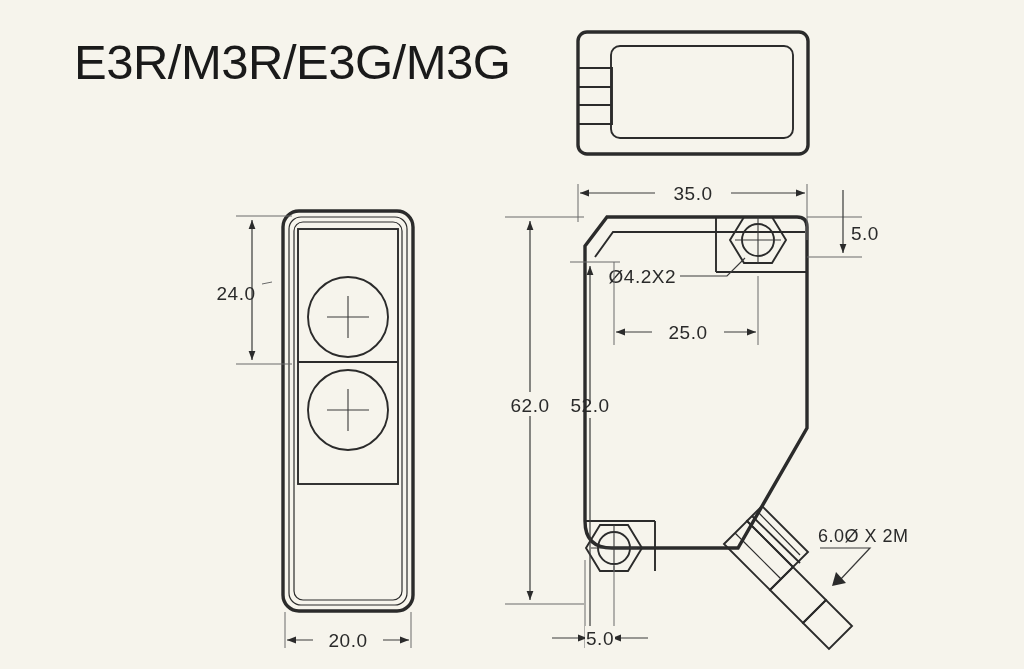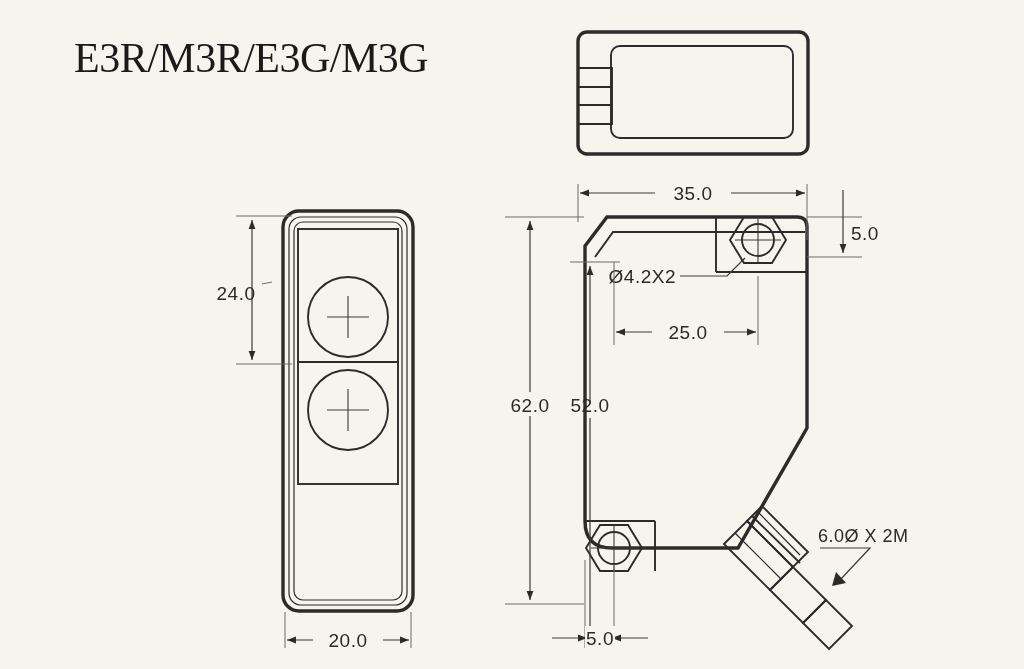--- a/index.html
+++ b/index.html
@@ -22,24 +22,24 @@
     position: absolute;
     left: 0;
     top: 0;
     width: 1024px;
     height: 669px;
   }
   .ttl {
     position: absolute;
     left: 74px;
     top: 34px;
-    font-size: 42px;
+    font-size: 49px;
     letter-spacing: -0.5px;
     color: #1a1a1a;
-    font-family: Liberation Serif, serif;
+    font-family: Liberation Sans, sans-serif;
     white-space: nowrap;
   }
   svg text {
     font-family: "Liberation Sans", sans-serif;
     fill: #2a2a2a;
   }
   .dimtxt {
     font-size: 19px;
     letter-spacing: 0.5px;
   }

